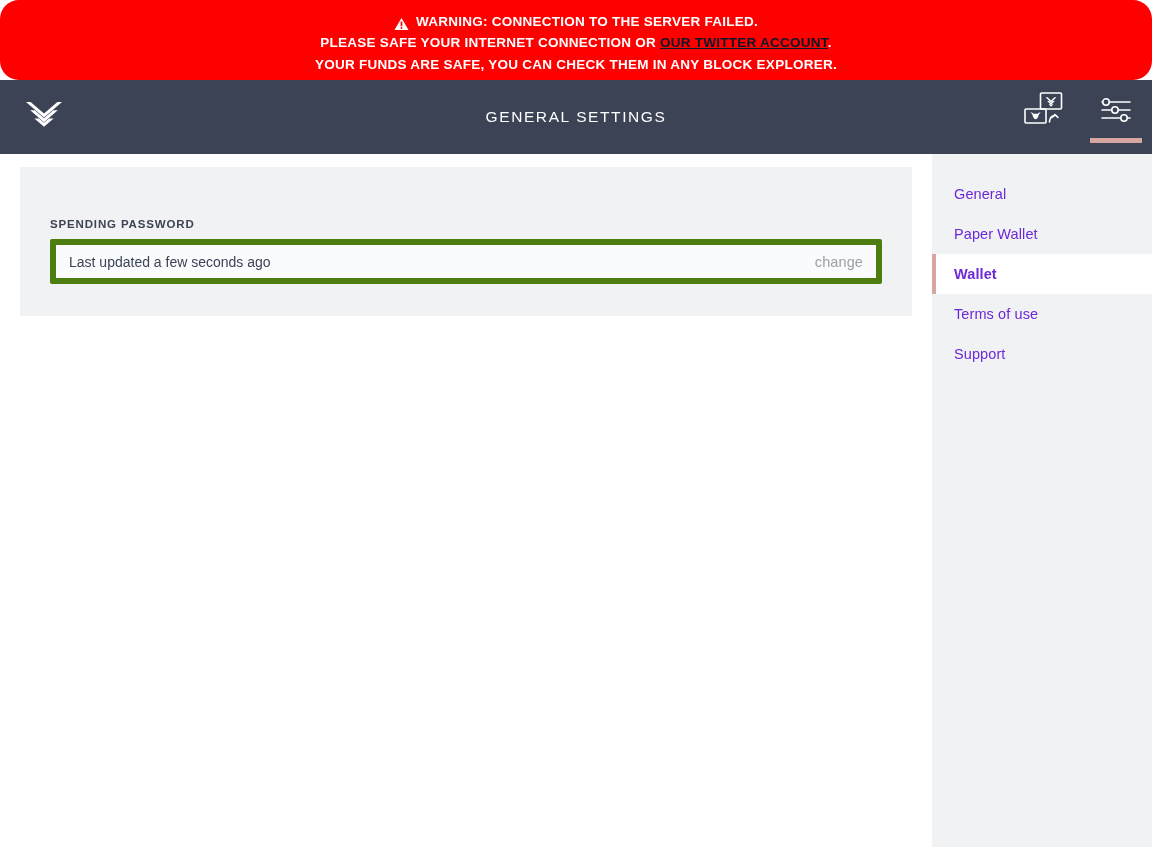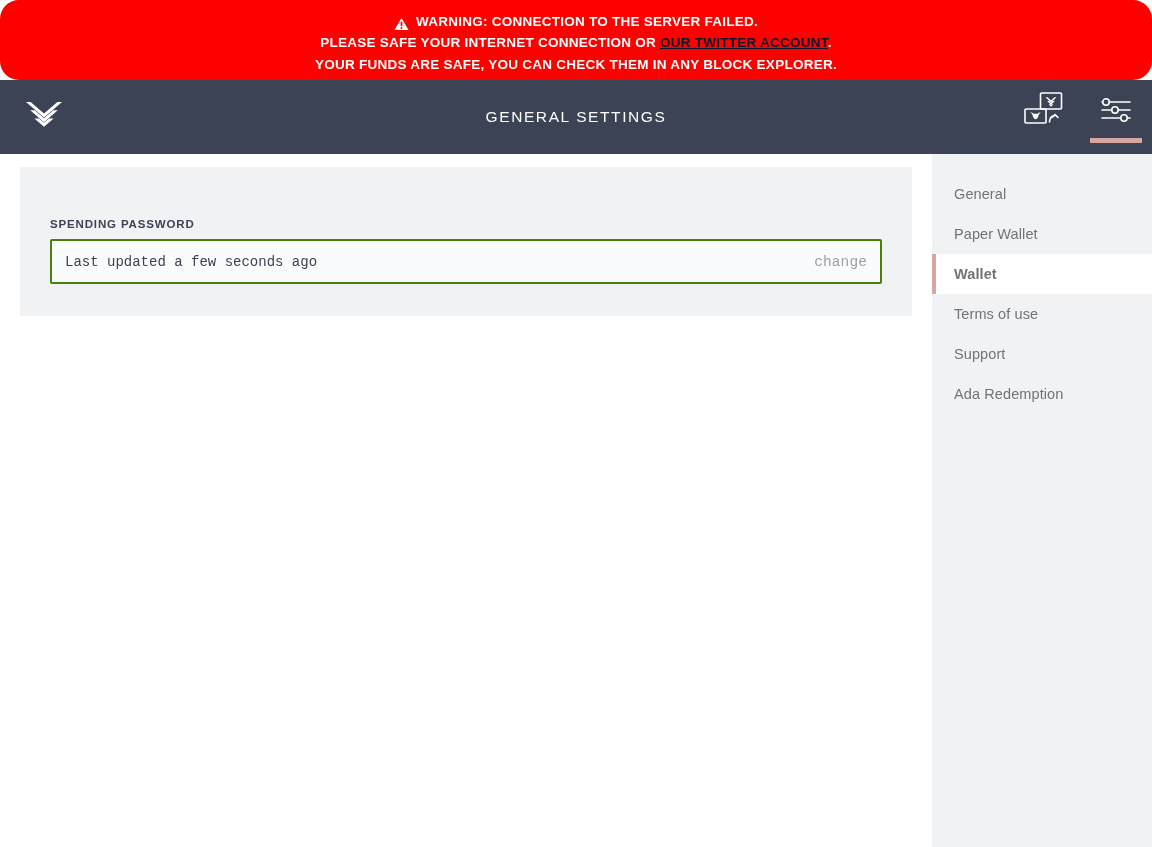--- a/index.html
+++ b/index.html
@@ -139,28 +139,27 @@
     color: #3b4355;
     outline: none;
   }
 
   .field-block-2 { margin-top: 27px; }
 
   #spending-password-row {
     width: 100%;
     height: 45px;
     background: #fafbfc;
-    border: 2px solid #4d7c0f;
+    border: 6px solid #4d7c0f;
     border-radius: 2px;
     padding: 0 13px;
     display: flex;
     align-items: center;
     justify-content: space-between;
     cursor: pointer;
-    font-family: Liberation Mono, monospace;
   }
   #spending-password-status {
     font-size: 14px;
     color: #3b4355;
   }
   #spending-password-change {
     font-size: 14.5px;
     color: #9ea0a8;
     letter-spacing: 0.1px;
   }
@@ -175,21 +174,21 @@
     background: #f1f2f4;
     padding-top: 20px;
   }
   .menu-item {
     position: relative;
     height: 40px;
     display: flex;
     align-items: center;
     padding-left: 22px;
     font-size: 14.5px;
-    color: #737373;
+    color: #6d28d9;
     cursor: pointer;
     letter-spacing: 0.1px;
   }
   .menu-item.active {
     background: #ffffff;
     font-weight: 700;
   }
   .menu-item.active::before {
     content: "";
     position: absolute;
@@ -303,18 +302,15 @@
     </div>
     <div class="menu-item active">
       <span>Wallet</span>
     </div>
     <div class="menu-item">
       <span>Terms of use</span>
     </div>
     <div class="menu-item">
       <span>Support</span>
     </div>
-    <div class="menu-item">
-      <span>Ada Redemption</span>
-    </div>
   </div>
 
 </div>
 
 </body></html>

